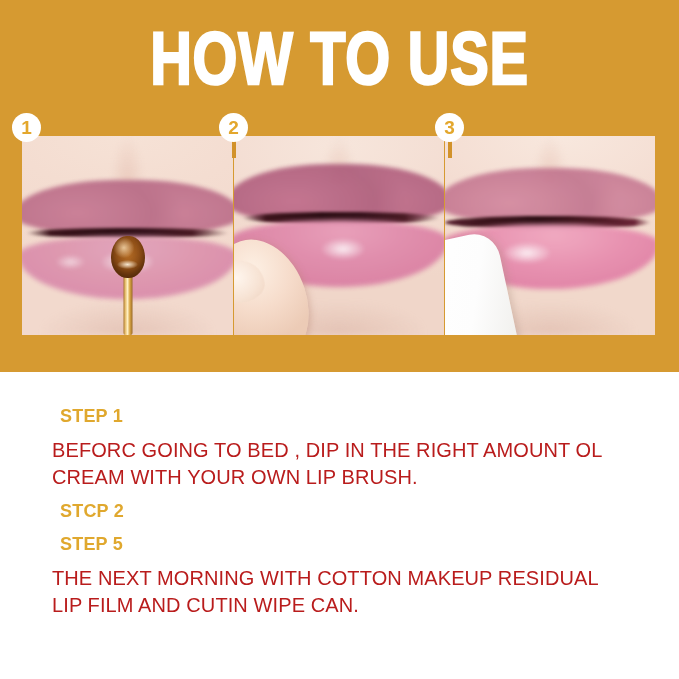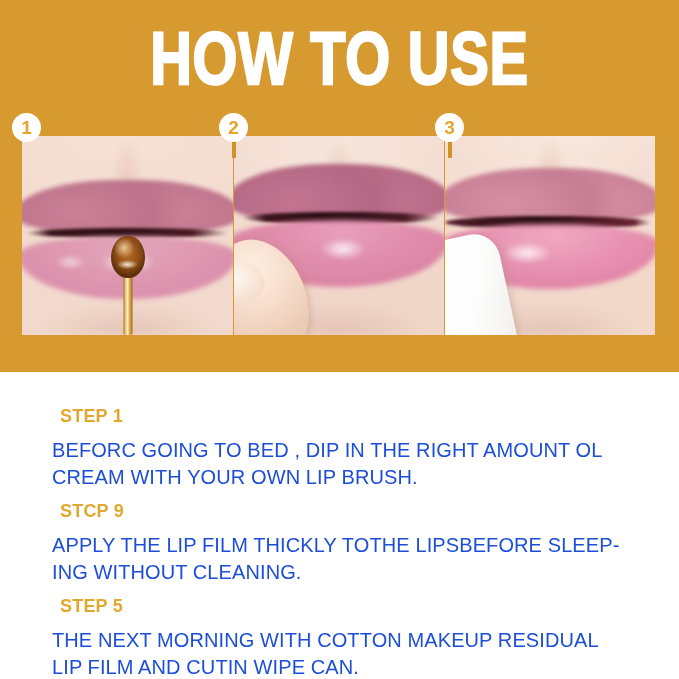--- a/index.html
+++ b/index.html
@@ -329,21 +329,21 @@
   .step-title {
     color: #e0a82e;
     font-family: "Liberation Sans", sans-serif;
     font-weight: 700;
     font-size: 18px;
     line-height: 25px;
     letter-spacing: 0.2px;
     margin: 8px;
   }
   .step-body {
-    color: #1d4ed8;
+    color: #b91c1c;
     font-family: "Liberation Sans", sans-serif;
     font-weight: 400;
     font-size: 20px;
     line-height: 27px;
     letter-spacing: 0.1px;
     margin: 0 0 5px 0;
     white-space: pre-line;
   }
 </style>
 </head>
@@ -404,23 +404,21 @@
     <div class="badge badge-3">3</div>
 
   </div>
 
   <div class="steps">
 
     <p class="step-title">STEP 1</p>
     <p class="step-body">BEFORC GOING TO BED , DIP IN THE RIGHT AMOUNT OL
 CREAM WITH YOUR OWN LIP BRUSH.</p>
 
-    <p class="step-title">STCP 9</p>
-    <p class="step-body">APPLY THE LIP FILM THICKLY TOTHE LIPSBEFORE SLEEP-
-ING WITHOUT CLEANING.</p>
+    <p class="step-title">STCP 2</p>
 
     <p class="step-title">STEP 5</p>
     <p class="step-body">THE NEXT MORNING WITH COTTON MAKEUP RESIDUAL
 LIP FILM AND CUTIN WIPE CAN.</p>
 
   </div>
 
 </div>
 
 </body></html>

